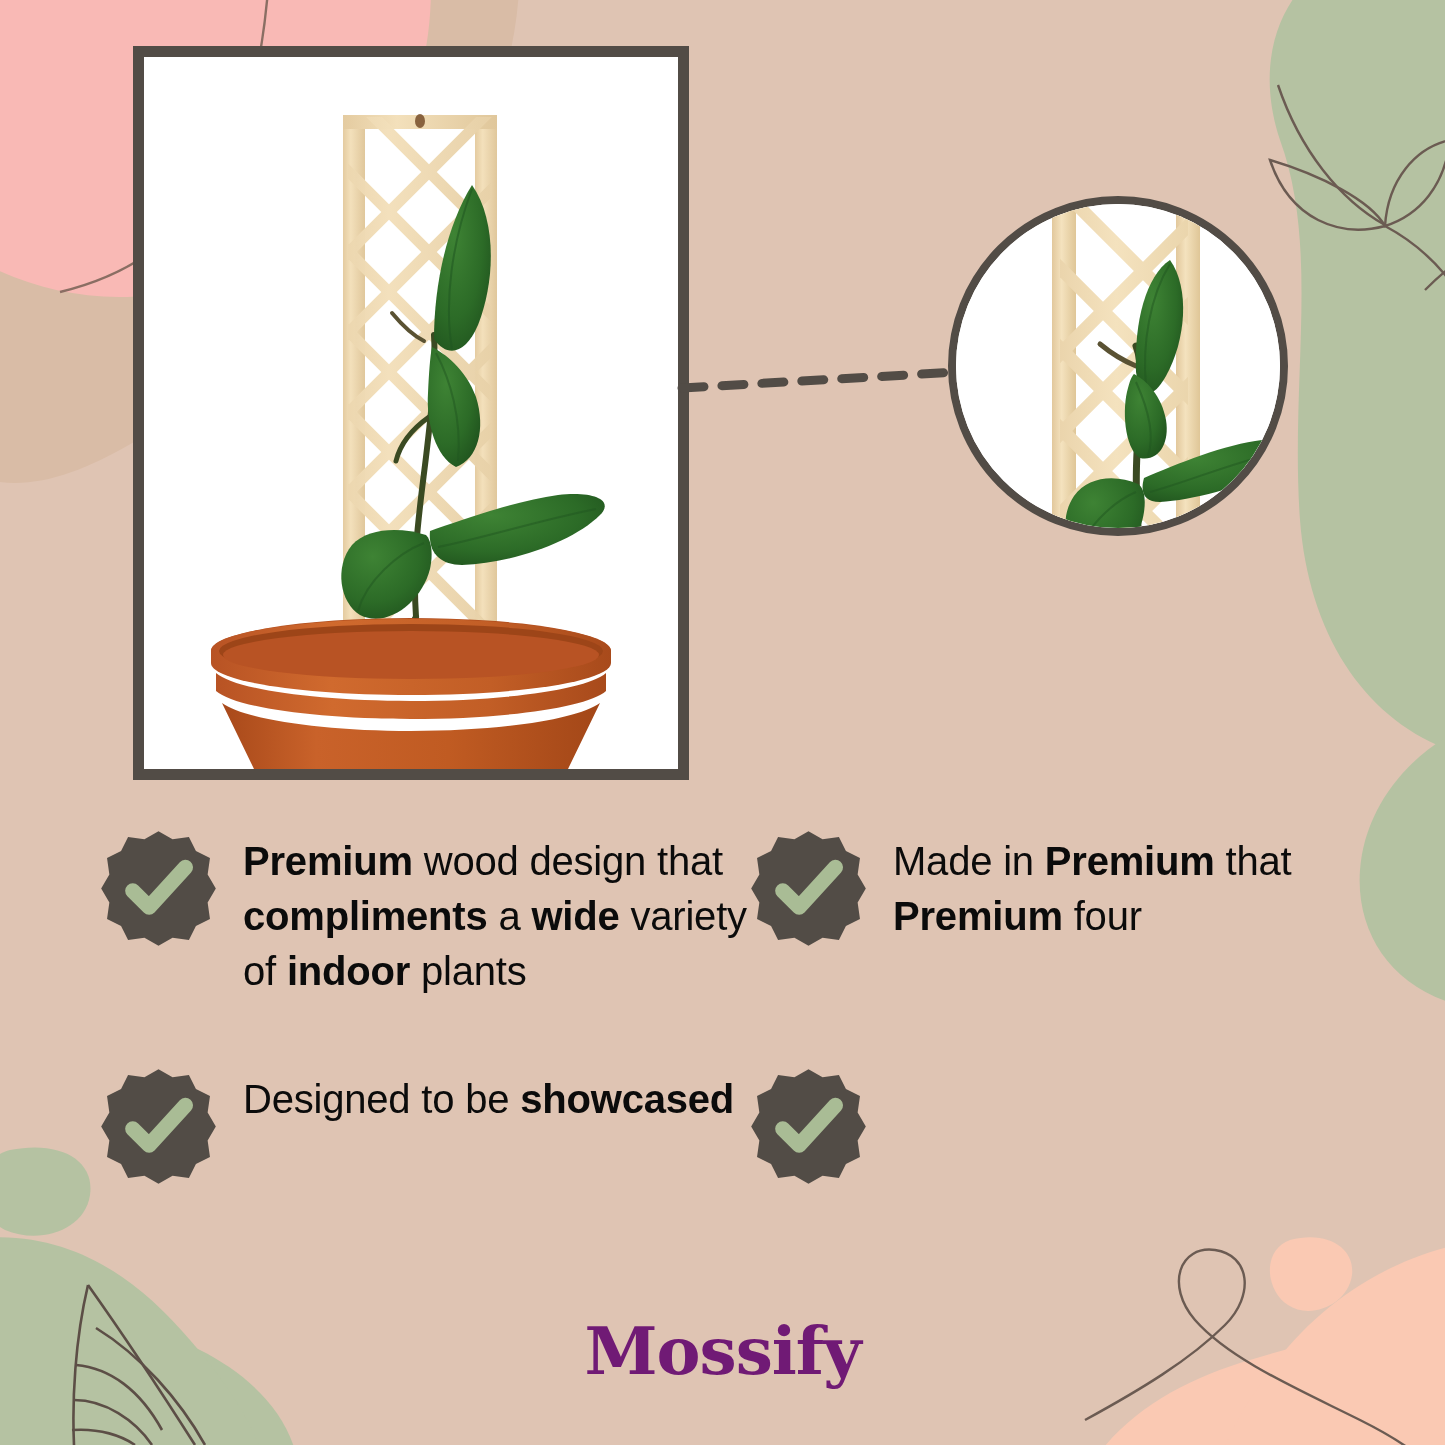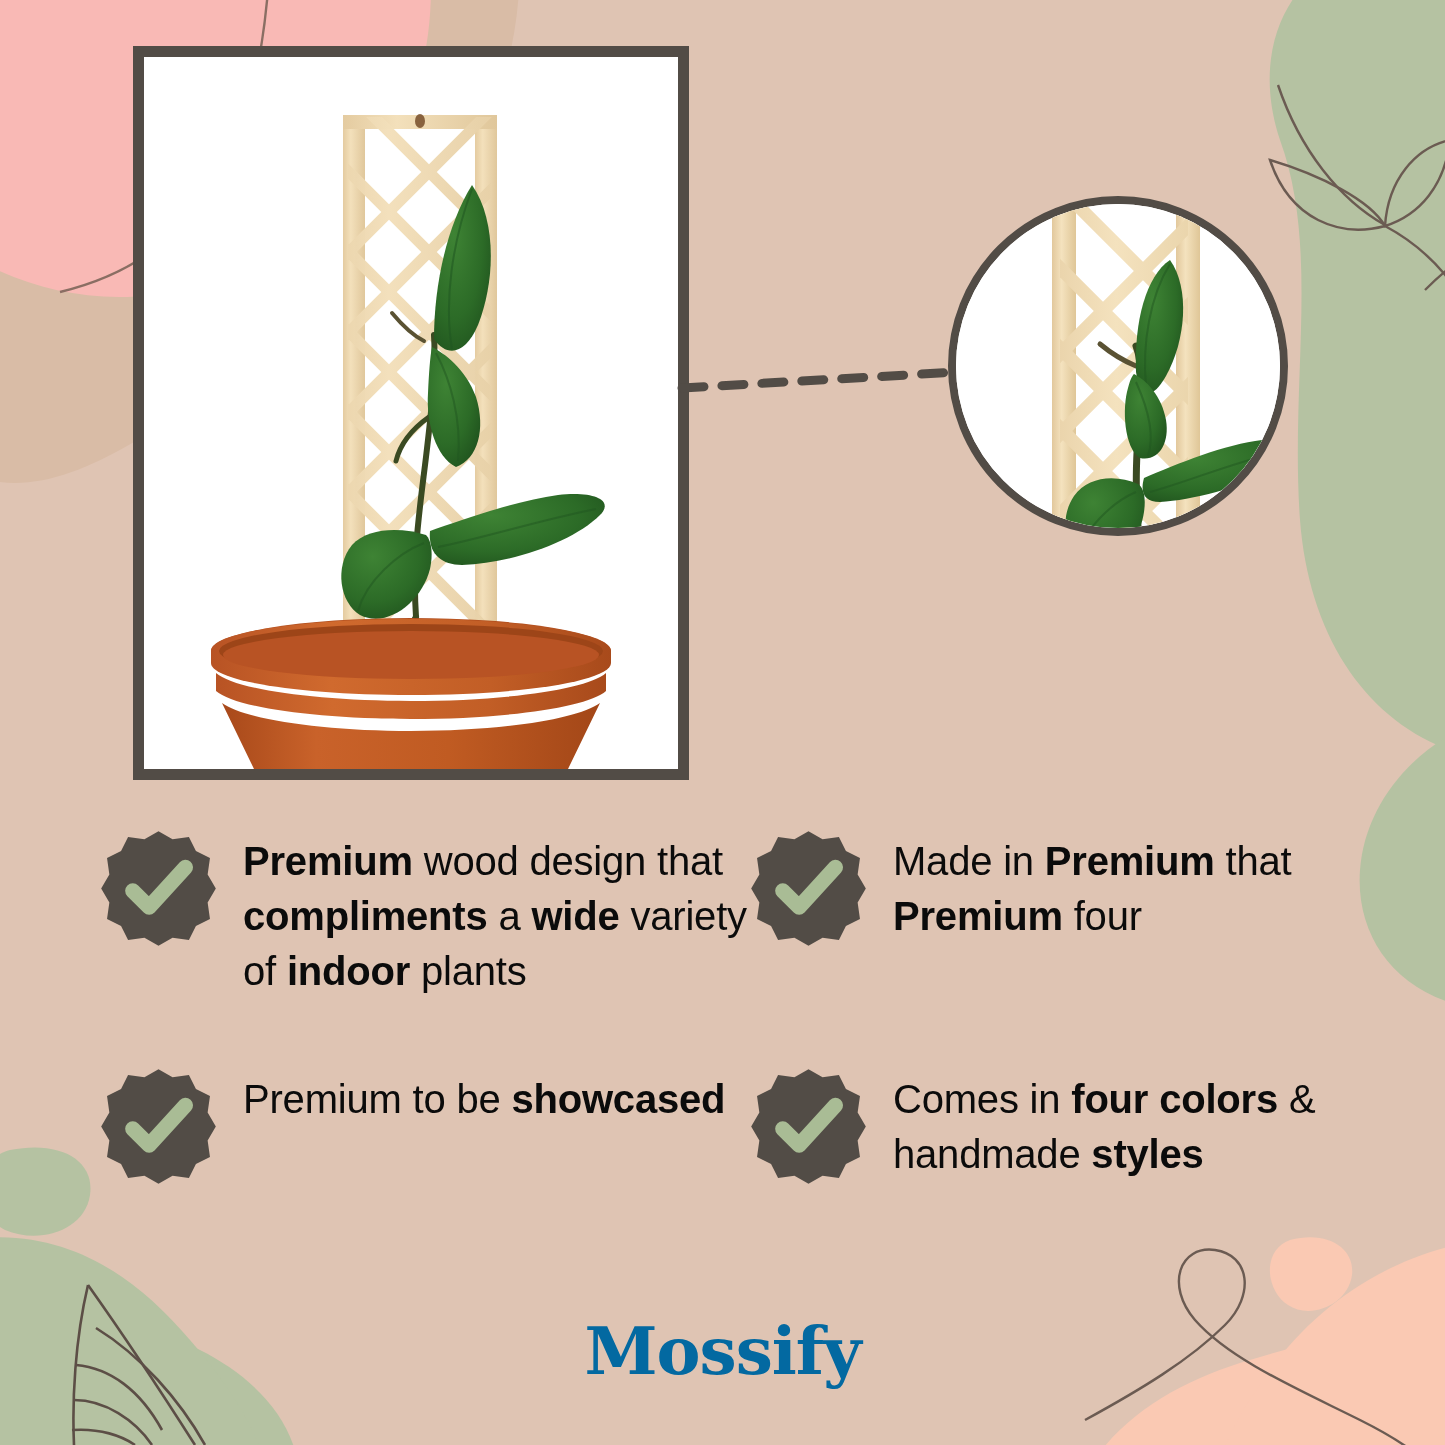--- a/index.html
+++ b/index.html
@@ -104,21 +104,21 @@
   
   .logo {
     position: absolute;
     left: 0;
     right: 0;
     top: 1312px;
     text-align: center;
     font-family: "DejaVu Serif", serif;
     font-weight: 700;
     font-size: 66px;
-    color: #0369a1;
+    color: #701a75;
     letter-spacing: -1px;
   }
 </style>
 </head>
 <body>
 
 <div class="canvas">
 
   <svg class="bg-layer" viewBox="0 0 1445 1445" preserveAspectRatio="none">
 
@@ -328,30 +328,29 @@
       <div class="feature-text"><span>Made in </span><b>Premium</b><span> that </span><b>Premium</b><span> four</span></div>
     </div>
 
     <div class="feature">
       <div class="badge">
         <svg viewBox="0 0 100 100">
           <path d="M50 1 L62 8 L76 6 L82 18 L94 24 L92 38 L99 50 L92 62 L94 76 L82 82 L76 94 L62 92 L50 99 L38 92 L24 94 L18 82 L6 76 L8 62 L1 50 L8 38 L6 24 L18 18 L24 6 L38 8 Z" fill="#524C46"></path>
           <path d="M28 52 L42 66 L73 32" fill="none" stroke="#A9BC95" stroke-width="13" stroke-linecap="round" stroke-linejoin="round"></path>
         </svg>
       </div>
-      <div class="feature-text"><span>Premium to be </span><b>showcased</b></div>
+      <div class="feature-text"><span>Designed to be </span><b>showcased</b></div>
     </div>
 
     <div class="feature">
       <div class="badge">
         <svg viewBox="0 0 100 100">
           <path d="M50 1 L62 8 L76 6 L82 18 L94 24 L92 38 L99 50 L92 62 L94 76 L82 82 L76 94 L62 92 L50 99 L38 92 L24 94 L18 82 L6 76 L8 62 L1 50 L8 38 L6 24 L18 18 L24 6 L38 8 Z" fill="#524C46"></path>
           <path d="M28 52 L42 66 L73 32" fill="none" stroke="#A9BC95" stroke-width="13" stroke-linecap="round" stroke-linejoin="round"></path>
         </svg>
       </div>
-      <div class="feature-text"><span>Comes in </span><b>four colors</b><span> &amp; handmade </span><b>styles</b></div>
     </div>
 
   </div>
 
   <div class="logo">Mossify</div>
 
 </div>
 
 </body></html>

